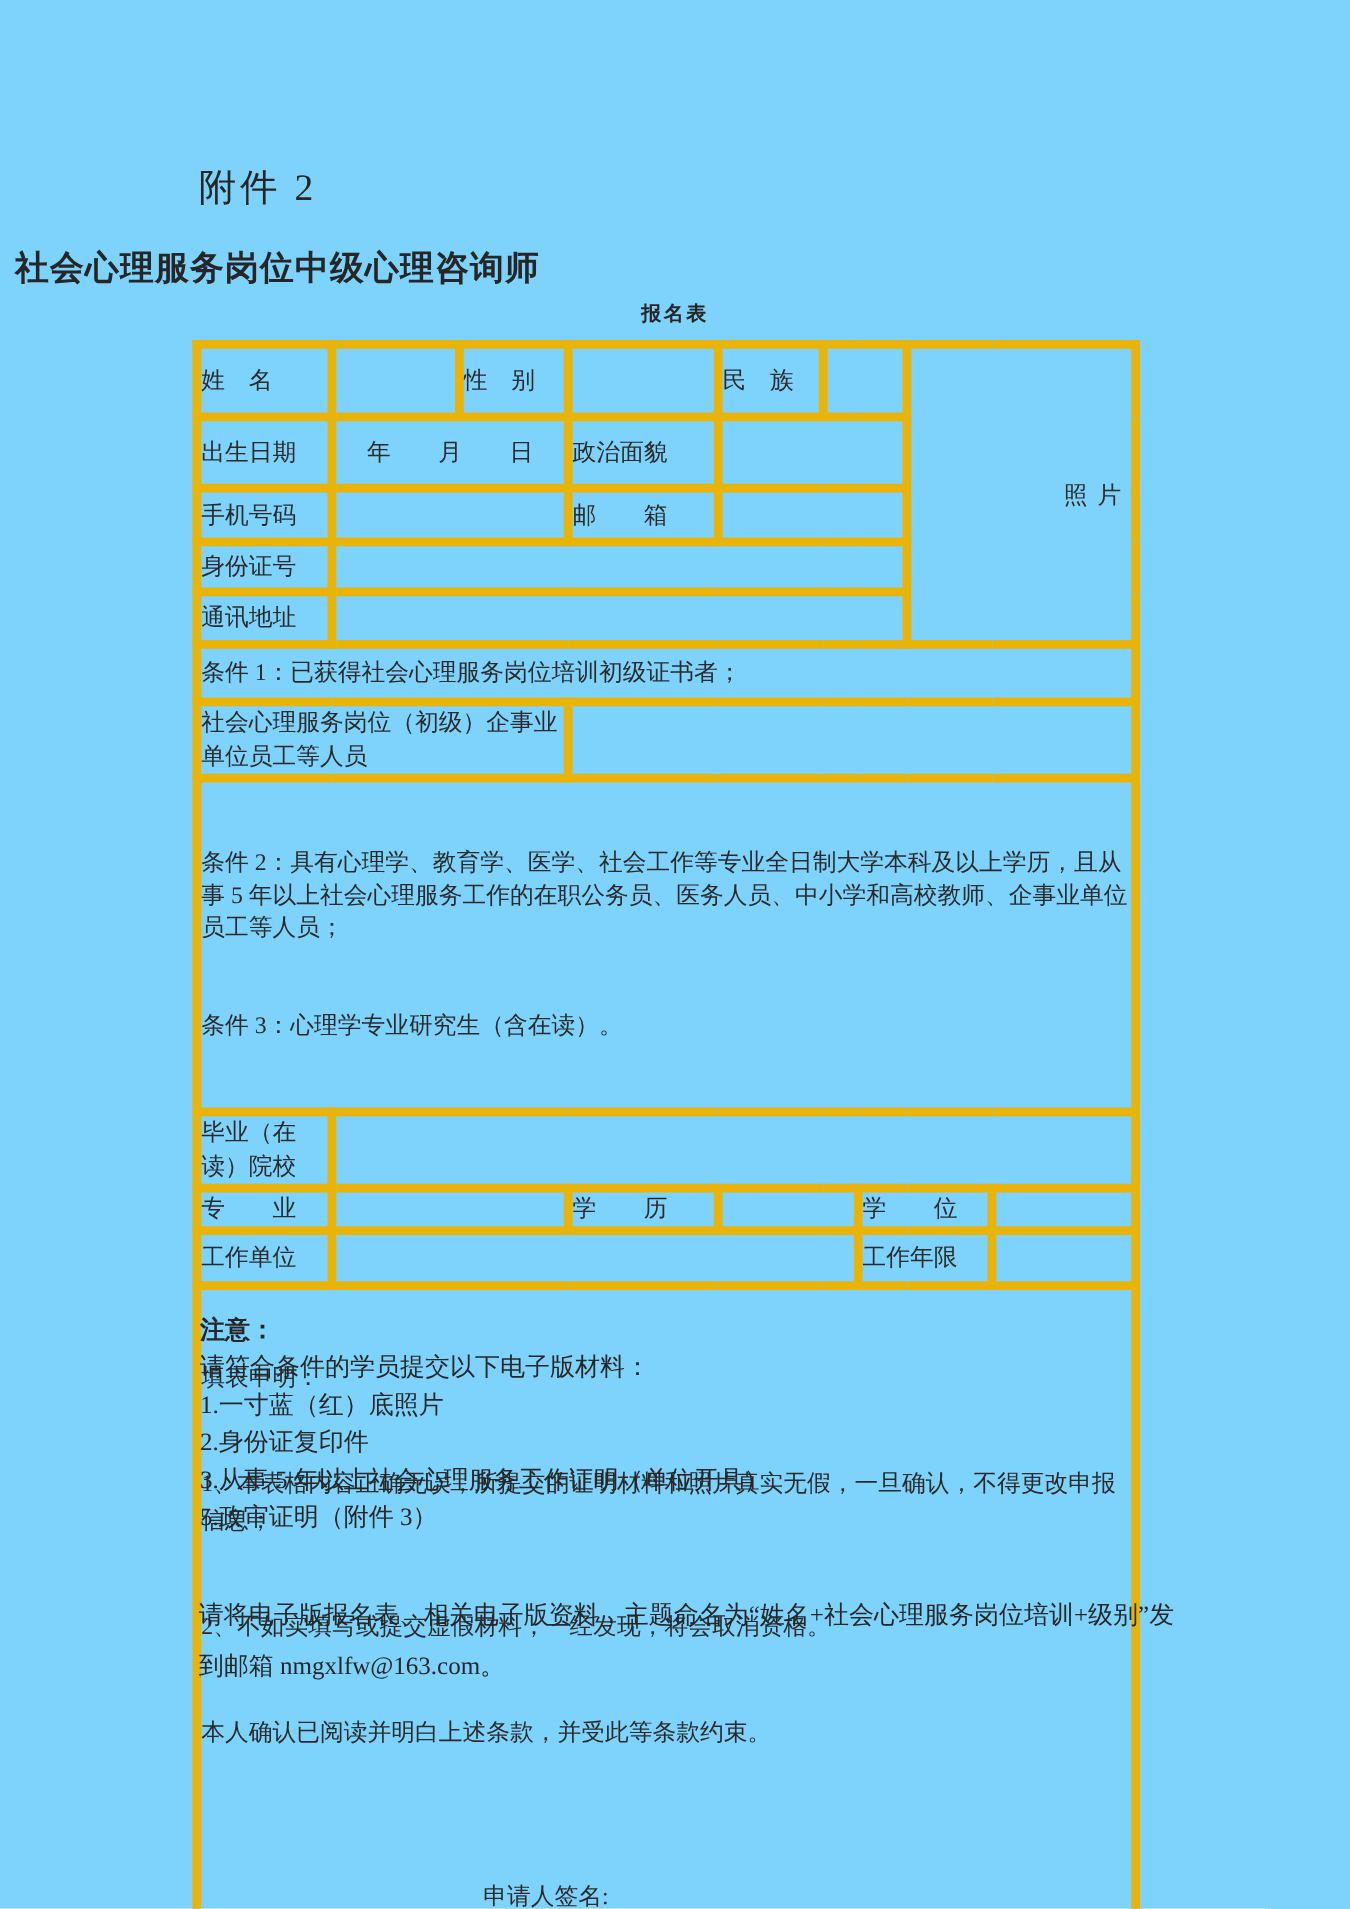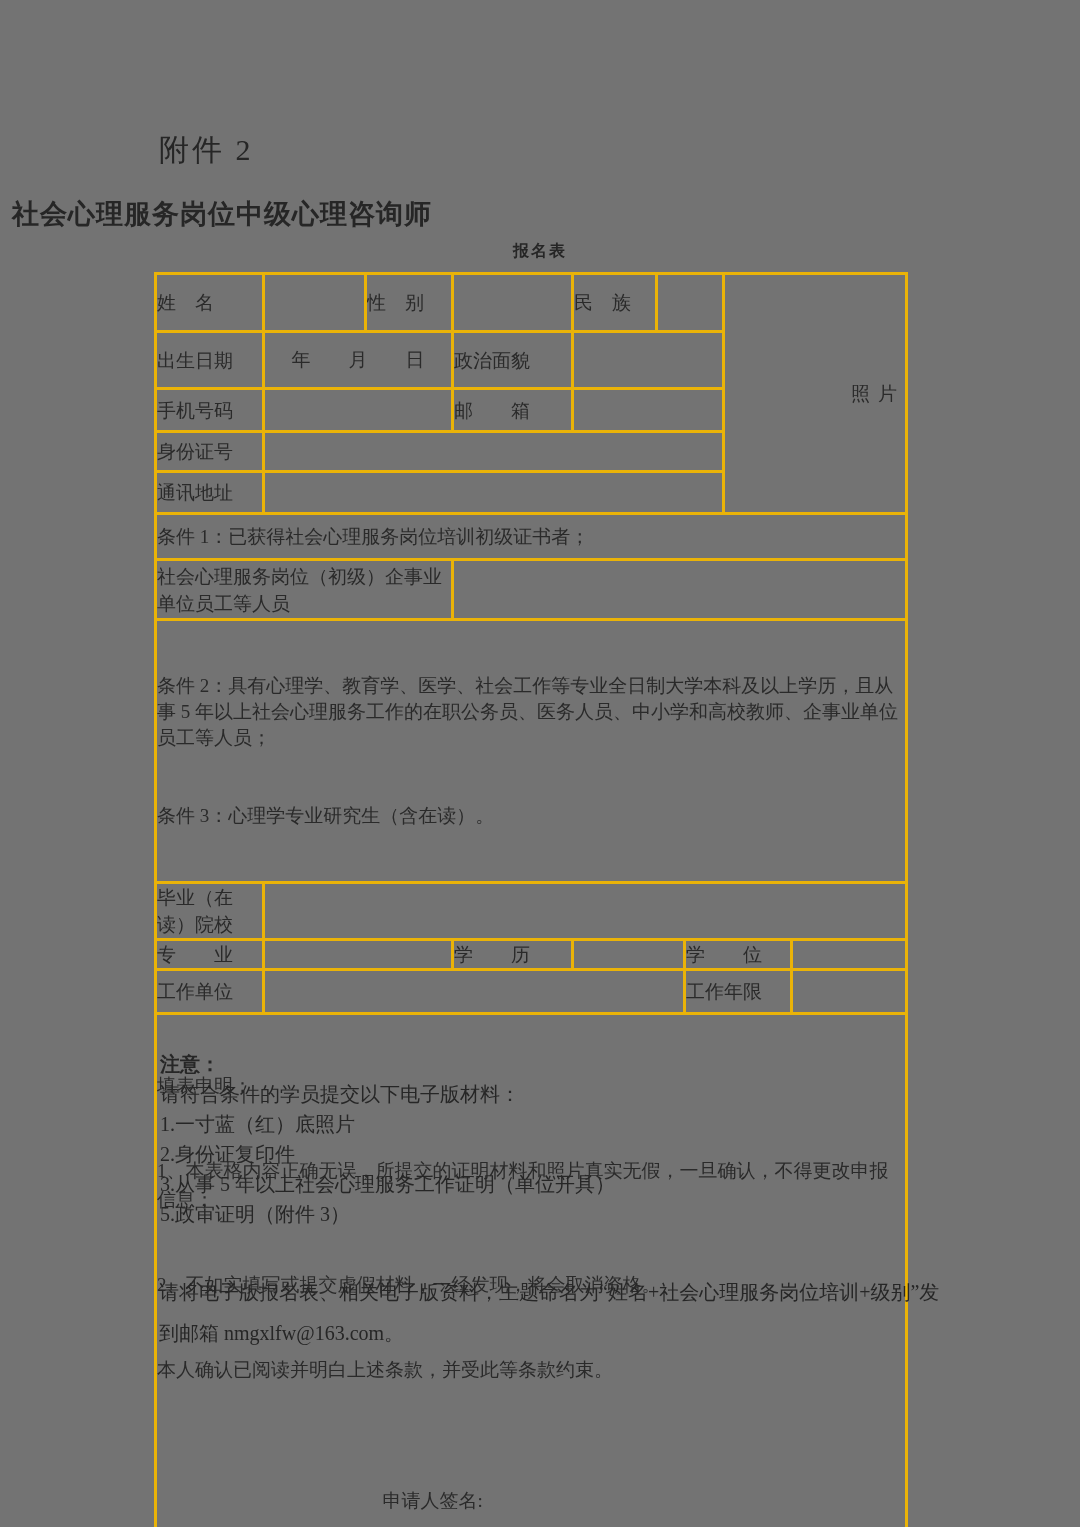--- a/index.html
+++ b/index.html
@@ -1,37 +1,37 @@
 <!DOCTYPE html>
 <html><head>
 <meta charset="utf-8">
 <style>
   html,body { margin:0; padding:0; background:#ffffff; }
   .page {
-    position:relative; width:1080px; height:1527px; background:#737373;
+    position:relative; width:1080px; height:1527px; background:#7dd3fc;
     font-family:"Liberation Serif","DejaVu Serif",serif; color:#262626;
   }
   .attachment {
     position:absolute; left:159px; top:130px;
     font-size:30px; letter-spacing:3px;
   }
   .doc-title {
     position:absolute; left:12px; top:196px; width:1080px; text-align:left;
     font-size:27px; font-weight:bold; letter-spacing:1px;
   }
   .doc-subtitle {
     position:absolute; left:0; top:241px; width:1080px; text-align:center;
     font-size:16px; font-weight:bold; letter-spacing:2px;
   }
   table.form {
     position:absolute; left:154px; top:272px; width:751px;
     border-collapse:collapse; table-layout:fixed;
   }
   table.form td {
-    border:3px solid #eab308; font-size:19px; color:#2a2a2a;
+    border:7px solid #eab308; font-size:19px; color:#2a2a2a;
     vertical-align:middle; padding:0; overflow:hidden; white-space:pre-wrap;
   }
   td.lab { padding:0 8px 0 13px; line-height:27px; }
   td.ctr { text-align:center; }
   td.top { vertical-align:top; padding:5px 13px 0 13px; line-height:28px; }
   td.cond { vertical-align:top; padding:3px 13px 0 13px; line-height:26px; }
   td.photo-cell { text-align:right; vertical-align:middle; padding-top:52px; letter-spacing:8px; }
   .decl-line { line-height:29px; }
   .sig-row { margin-top:17px; line-height:29px; }
   .sig-label { margin-left:178px;margin-top:28px; }

